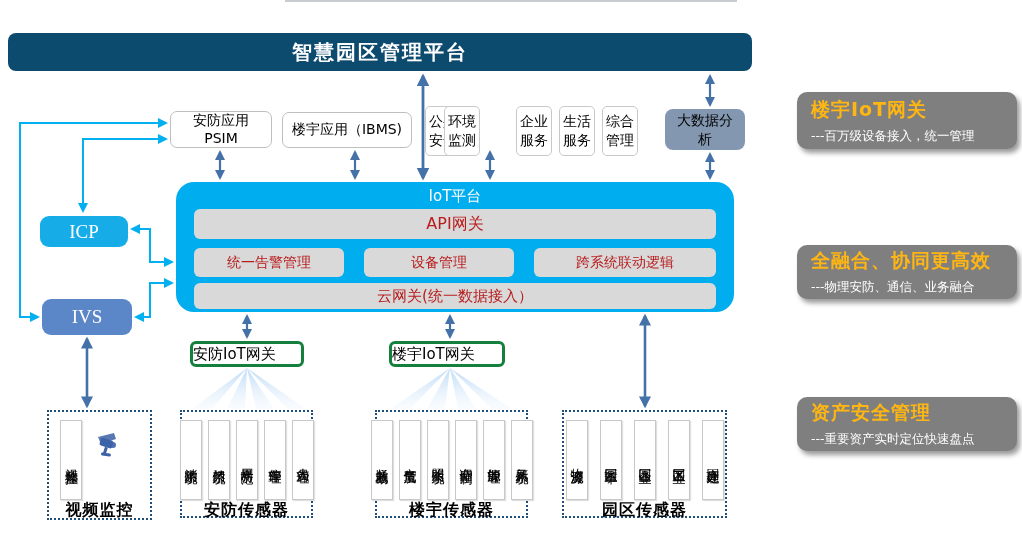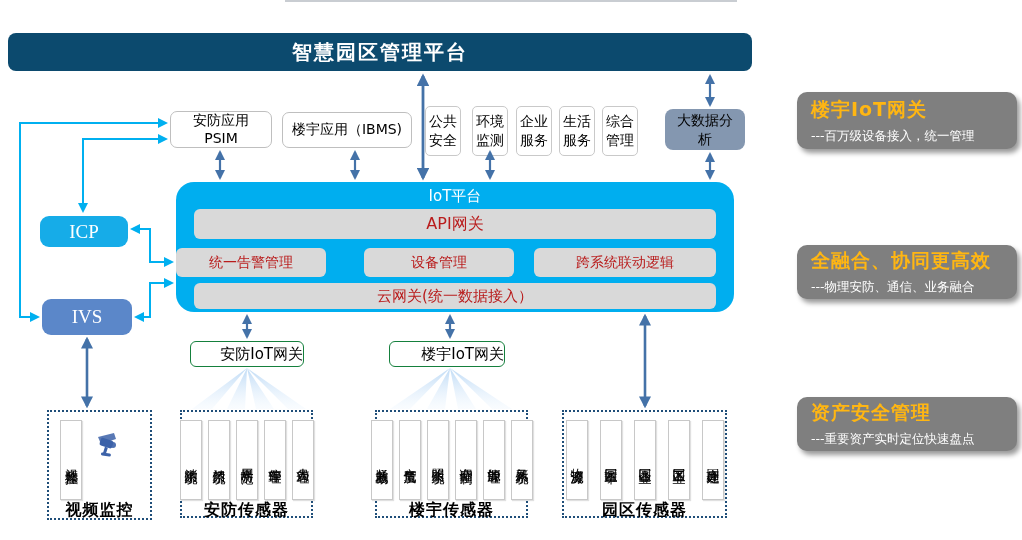--- a/index.html
+++ b/index.html
@@ -48,28 +48,28 @@
     left:176px;top:182px;width:558px;height:130px;background:#00aeef;border-radius:18px;
   }
   .platform-title{
     left:0;top:5px;width:100%;text-align:center;color:#fff;font-size:15px;
   }
   .graybar{
     background:#d9d9d9;border-radius:6px;display:flex;align-items:center;justify-content:center;
     font-size:15px;color:#b91c1c;
   }
   .api-bar{left:18px;top:27px;width:522px;height:30px;font-size:16px;}
-  .mod1{left:0;top:66px;width:150px;height:29px;font-size:14px;}
+  .mod1{left:18px;top:66px;width:150px;height:29px;font-size:14px;}
   .mod2{left:188px;top:66px;width:150px;height:29px;font-size:14px;}
   .mod3{left:358px;top:66px;width:182px;height:29px;font-size:14px;}
   .cloud-bar{left:18px;top:101px;width:522px;height:26px;font-size:15px;}
 
   .gateway{
-    background:#fff;border:1px solid #15803d;border-radius:6px;
-    display:flex;align-items:center;justify-content:flex-end;font-size:15px;
+    background:#fff;border:3px solid #15803d;border-radius:6px;
+    display:flex;align-items:center;justify-content:flex-start;font-size:15px;
   }
   .gw1{left:190px;top:341px;width:114px;height:26px;}
   .gw2{left:389px;top:341px;width:116px;height:26px;}
 
   .sensor-group{
     background:#fff;border:2px dotted #1f4e79;
     display:flex;flex-direction:column;align-items:center;
   }
   .sg0{left:47px;top:410px;width:105px;height:110px;}
   .sg1{left:180px;top:410px;width:133px;height:108px;}
@@ -121,21 +121,21 @@
     <span>PSIM</span>
   </div>
 
   <div class="abs wbox ibms">
     <span>楼宇应用（IBMS)</span>
   </div>
 
   <div class="abs svc" style="left:425px;">
     <span>公共安全</span>
   </div>
-  <div class="abs svc" style="left:472px;">
+  <div class="abs svc" style="left:444px;">
     <span>环境监测</span>
   </div>
   <div class="abs svc" style="left:516px;">
     <span>企业服务</span>
   </div>
   <div class="abs svc" style="left:559px;">
     <span>生活服务</span>
   </div>
   <div class="abs svc" style="left:602px;">
     <span>综合管理</span>

